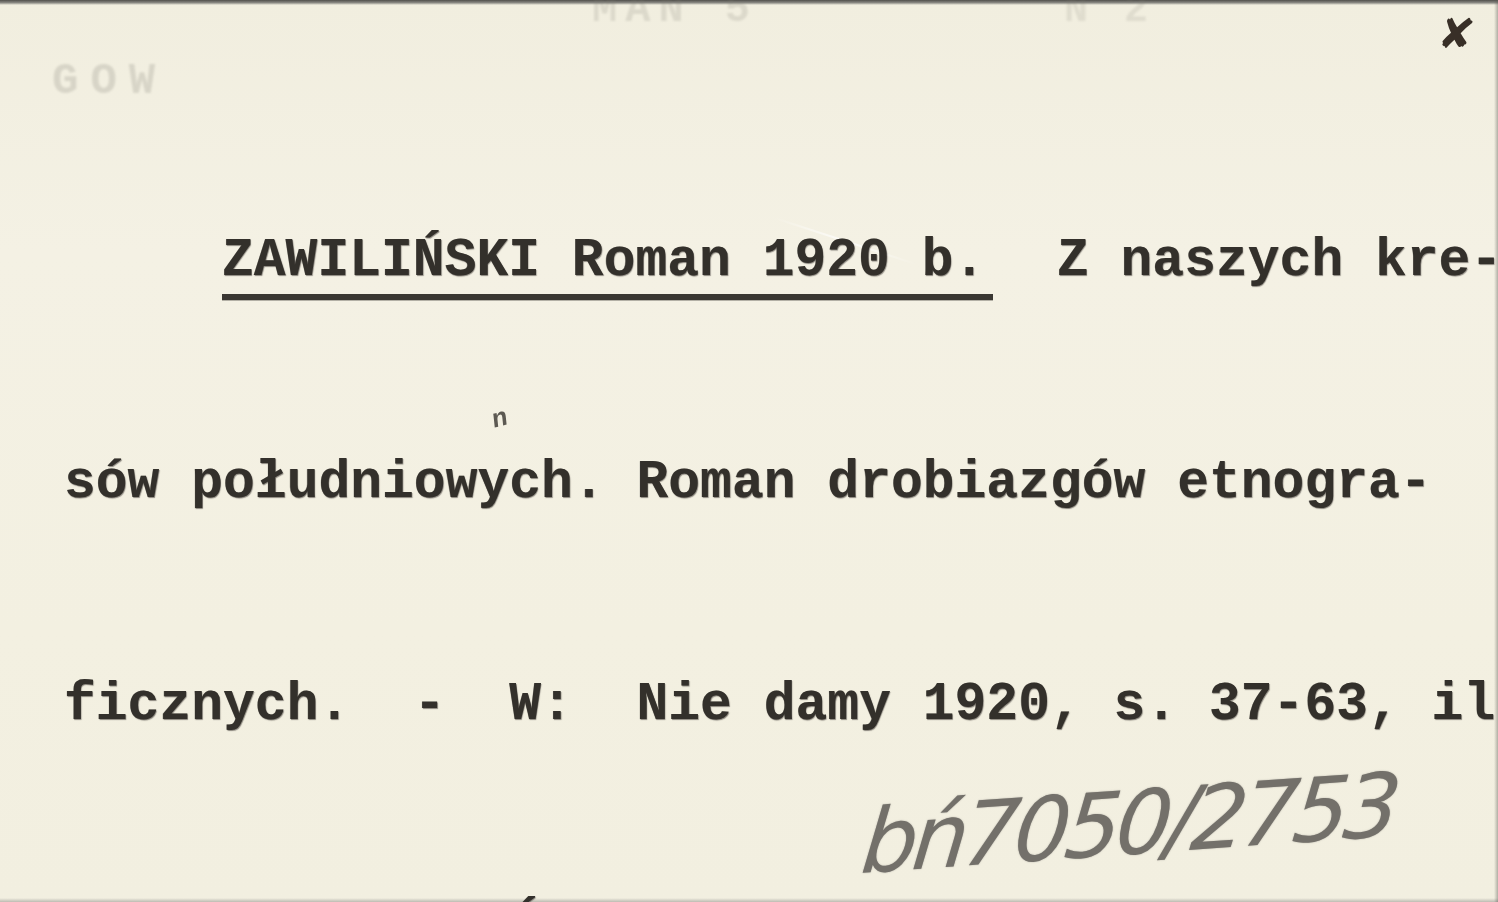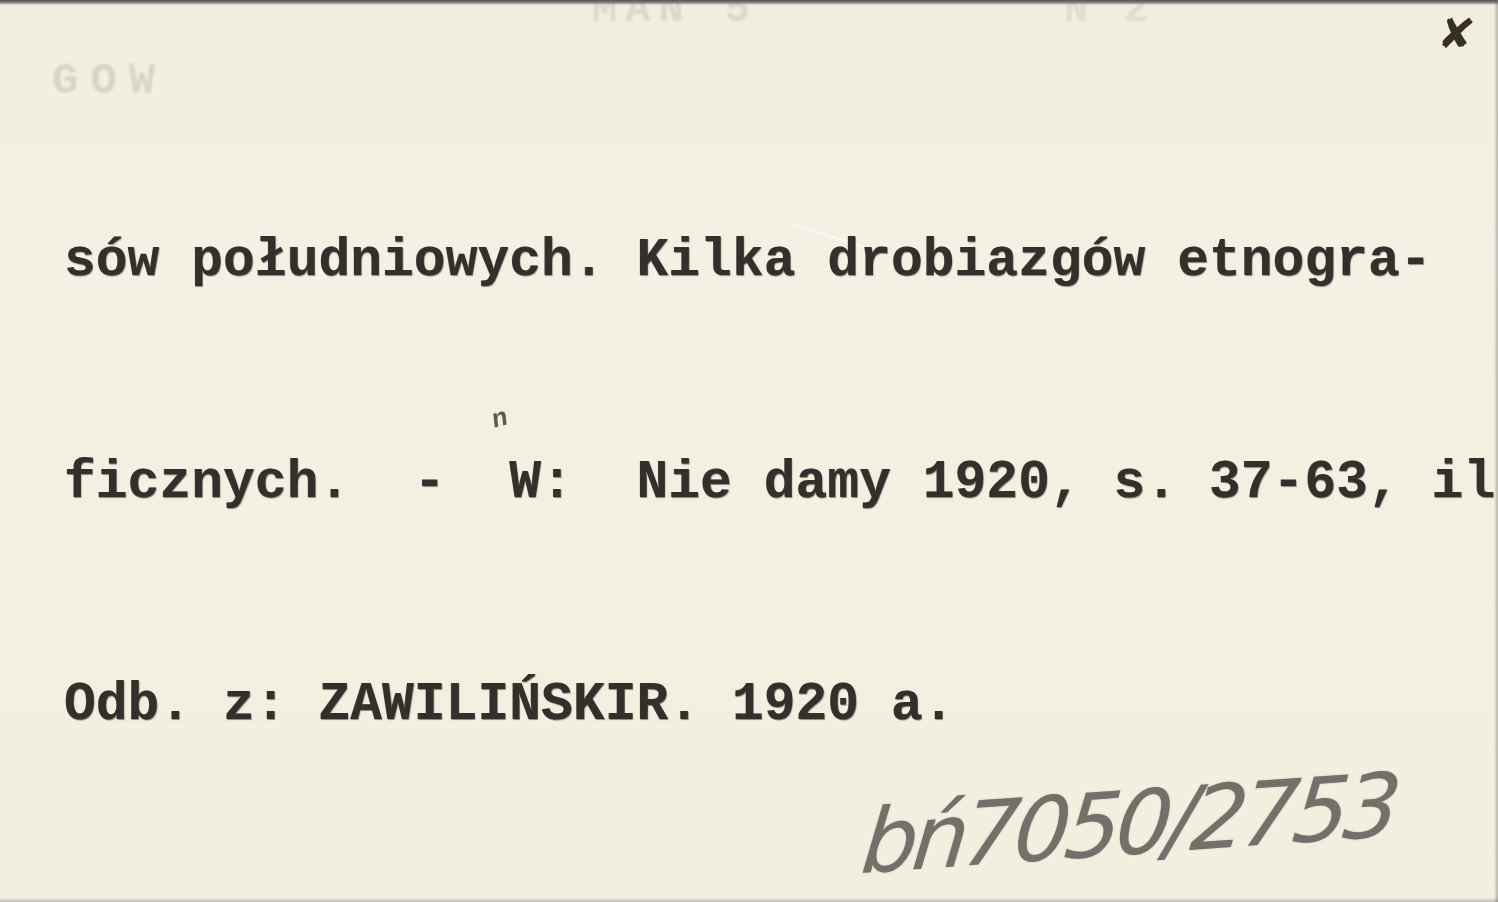--- a/index.html
+++ b/index.html
@@ -115,21 +115,22 @@
   <div class="edge-bottom"></div>
   <div class="edge-right"></div>
 
   <div class="ghost ghost-top-left">GOW</div>
   <div class="ghost ghost-top-center">MAN 5</div>
   <div class="ghost ghost-top-right">N 2</div>
 
   <div class="crease"></div>
 
   <div class="typeblock">
-    <div class="typeline">sów południowych. Kilka drobiazgów etnogra-</div>
+    <div class="typeline line-1"><span class="underlined">ZAWILIŃSKI Roman 1920 b.</span><span>  Z naszych kre-</span></div>
+    <div class="typeline">sów południowych. Roman drobiazgów etnogra-</div>
     <div class="typeline">ficznych.  -  W:  Nie damy 1920, s. 37-63, il.</div>
     <div class="typeline"><span>Odb. z: ZAWILIŃSKI</span><span>R. 1920 a.</span></div>
   </div>
 
   <div class="stray-mark">n</div>
 
   <div class="handwritten">bń7050/2753</div>
 
   <div class="x-mark">✘</div>
 

